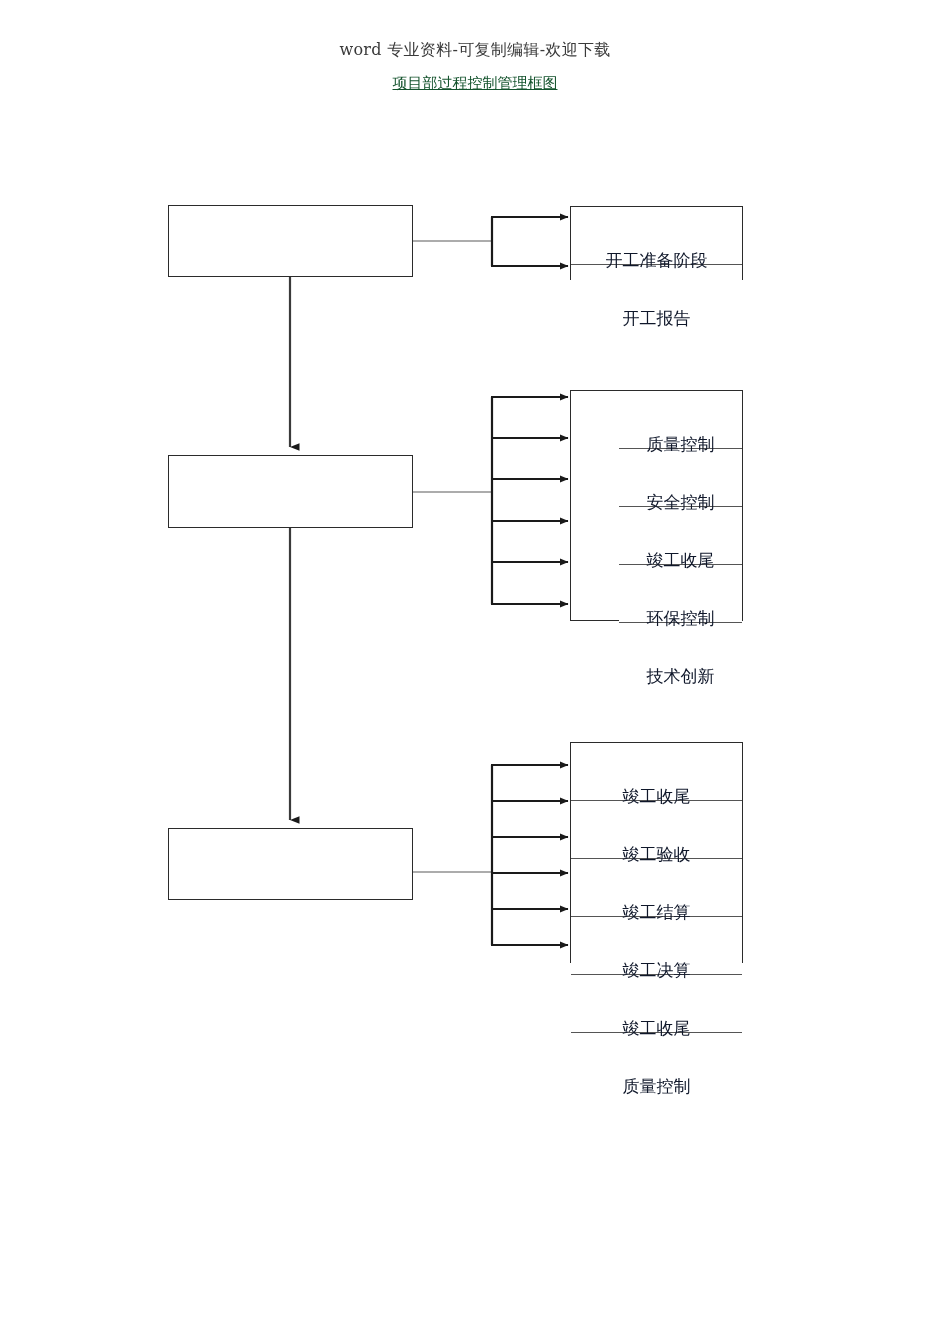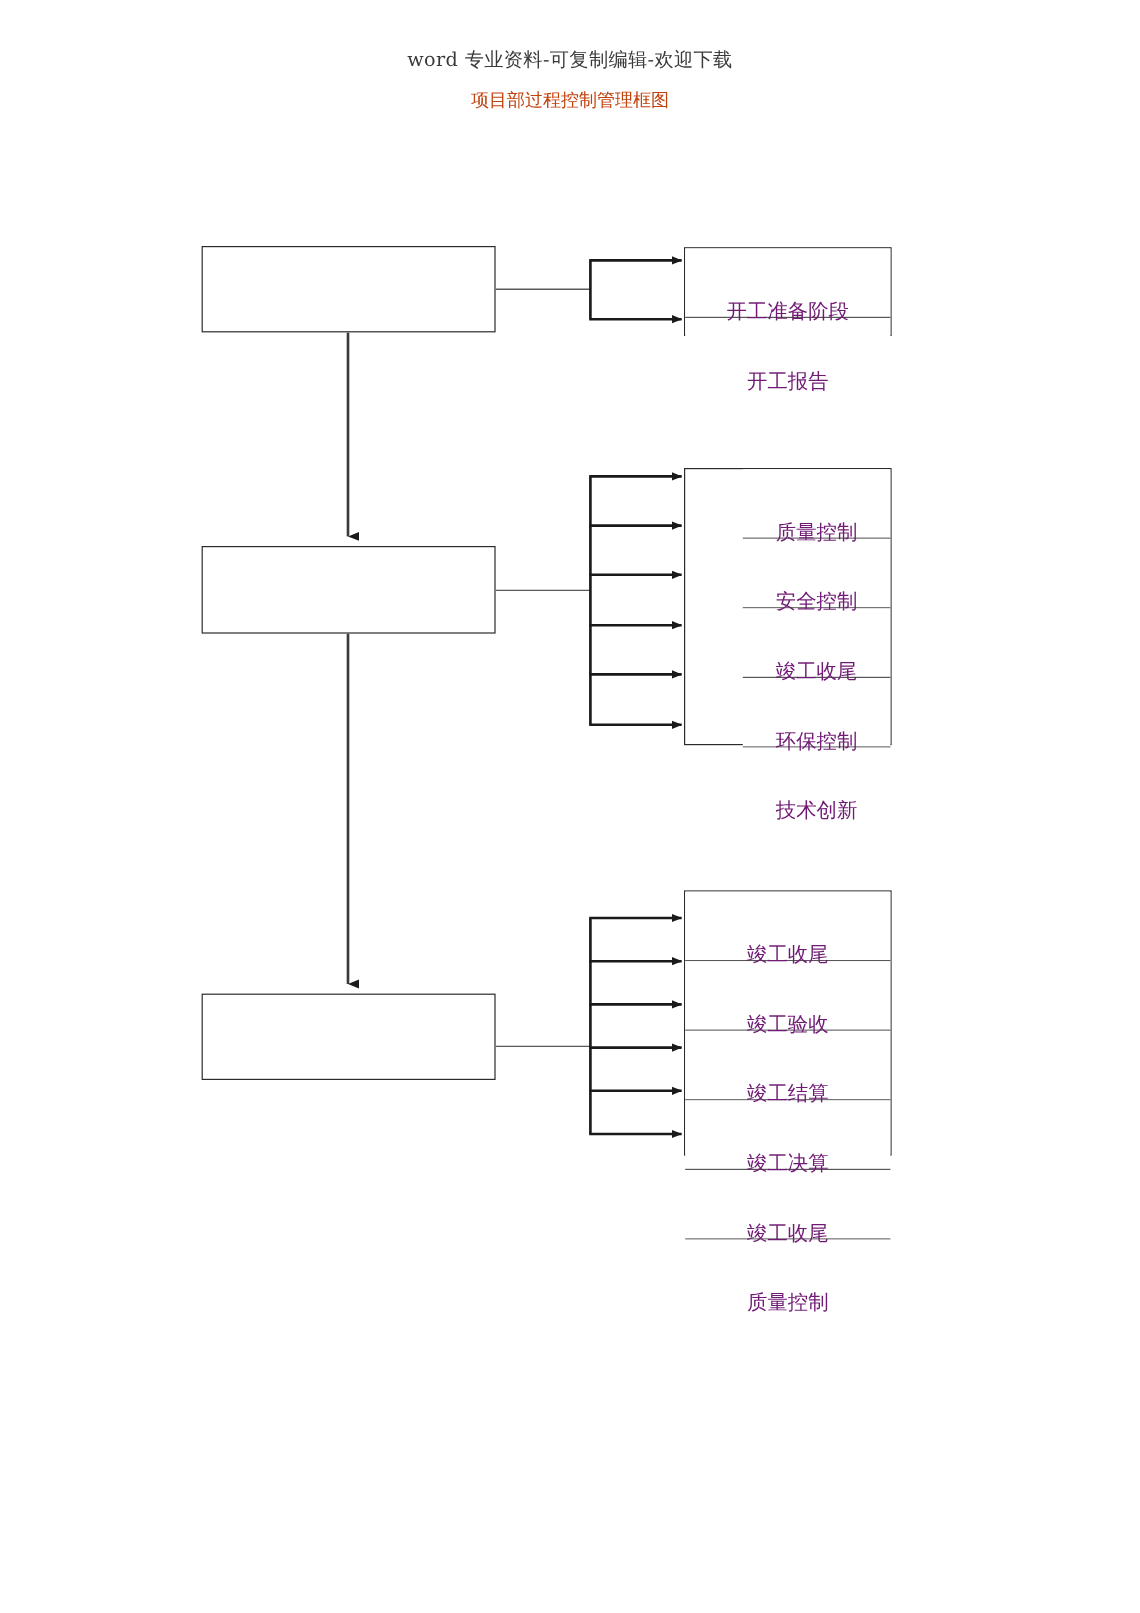--- a/index.html
+++ b/index.html
@@ -35,22 +35,23 @@
   }
 
   .doc-title {
     position: absolute;
     left: 0;
     top: 74px;
     width: 950px;
     text-align: center;
     font-family: "DejaVu Sans", "Liberation Sans", sans-serif;
     font-size: 15px;
-    color: #c2410c;
+    color: #14532d;
     white-space: nowrap;
+    text-decoration: underline;
   }
 
   
   .diagram-svg {
     position: absolute;
     left: 0;
     top: 0;
     width: 950px;
     height: 1344px;
     pointer-events: none;
@@ -82,21 +83,21 @@
     border-bottom: 1.3px solid #555555;
     background: #ffffff;
   }
   .item-cell:last-child {
     border-bottom: none;
   }
   .item-cell span {
     font-family: "DejaVu Sans", "Liberation Sans", sans-serif;
     font-size: 17px;
     line-height: 1;
-    color: #701a75;
+    color: #0f172a;
     white-space: nowrap;
     position: relative;
     top: 5px;
     margin-top: 40px;
   }
 </style>
 </head>
 <body>
 
 <div class="page">

